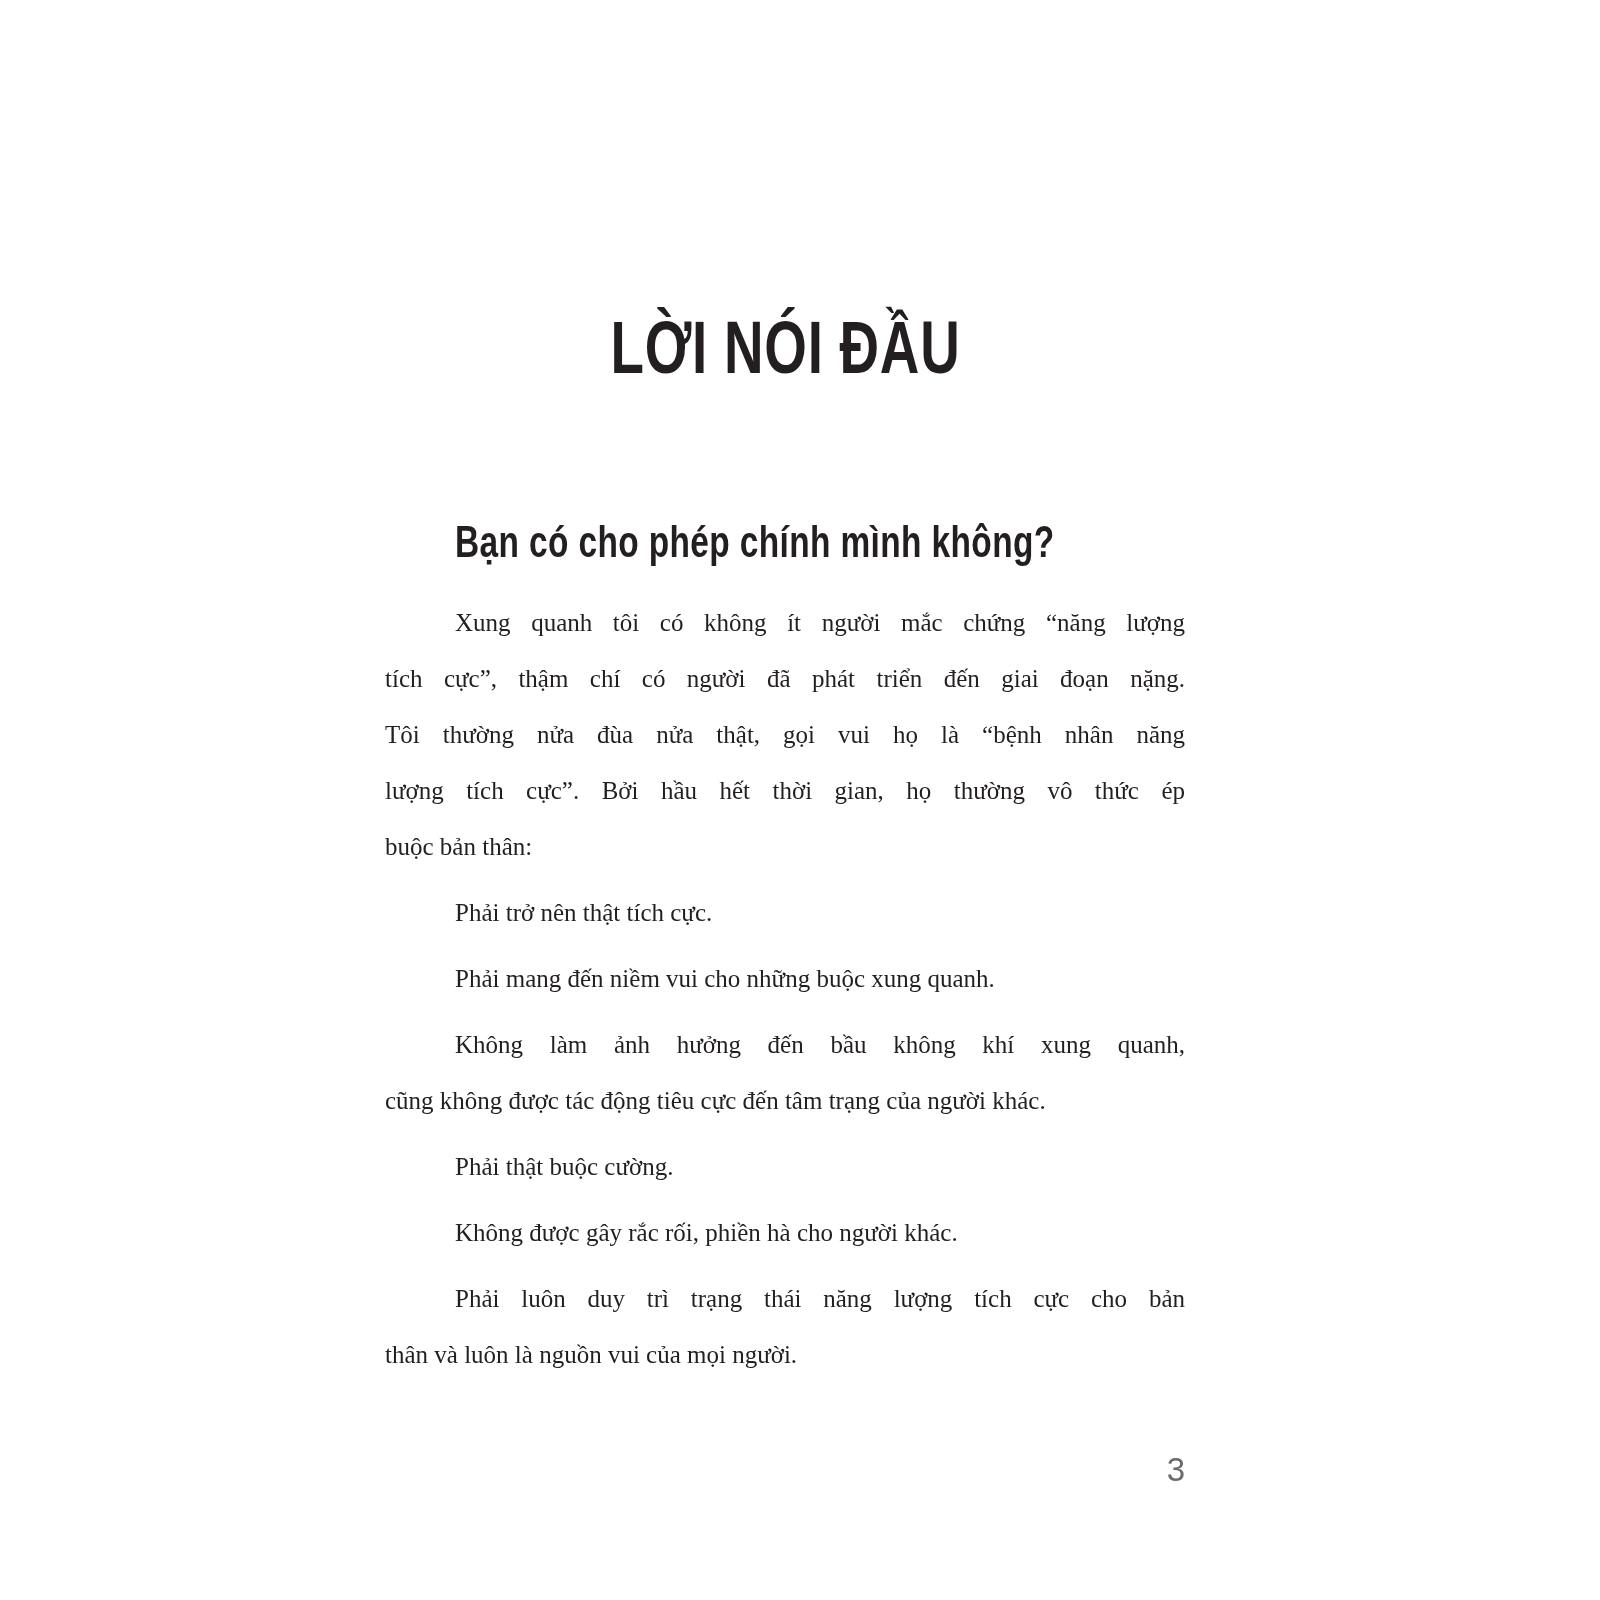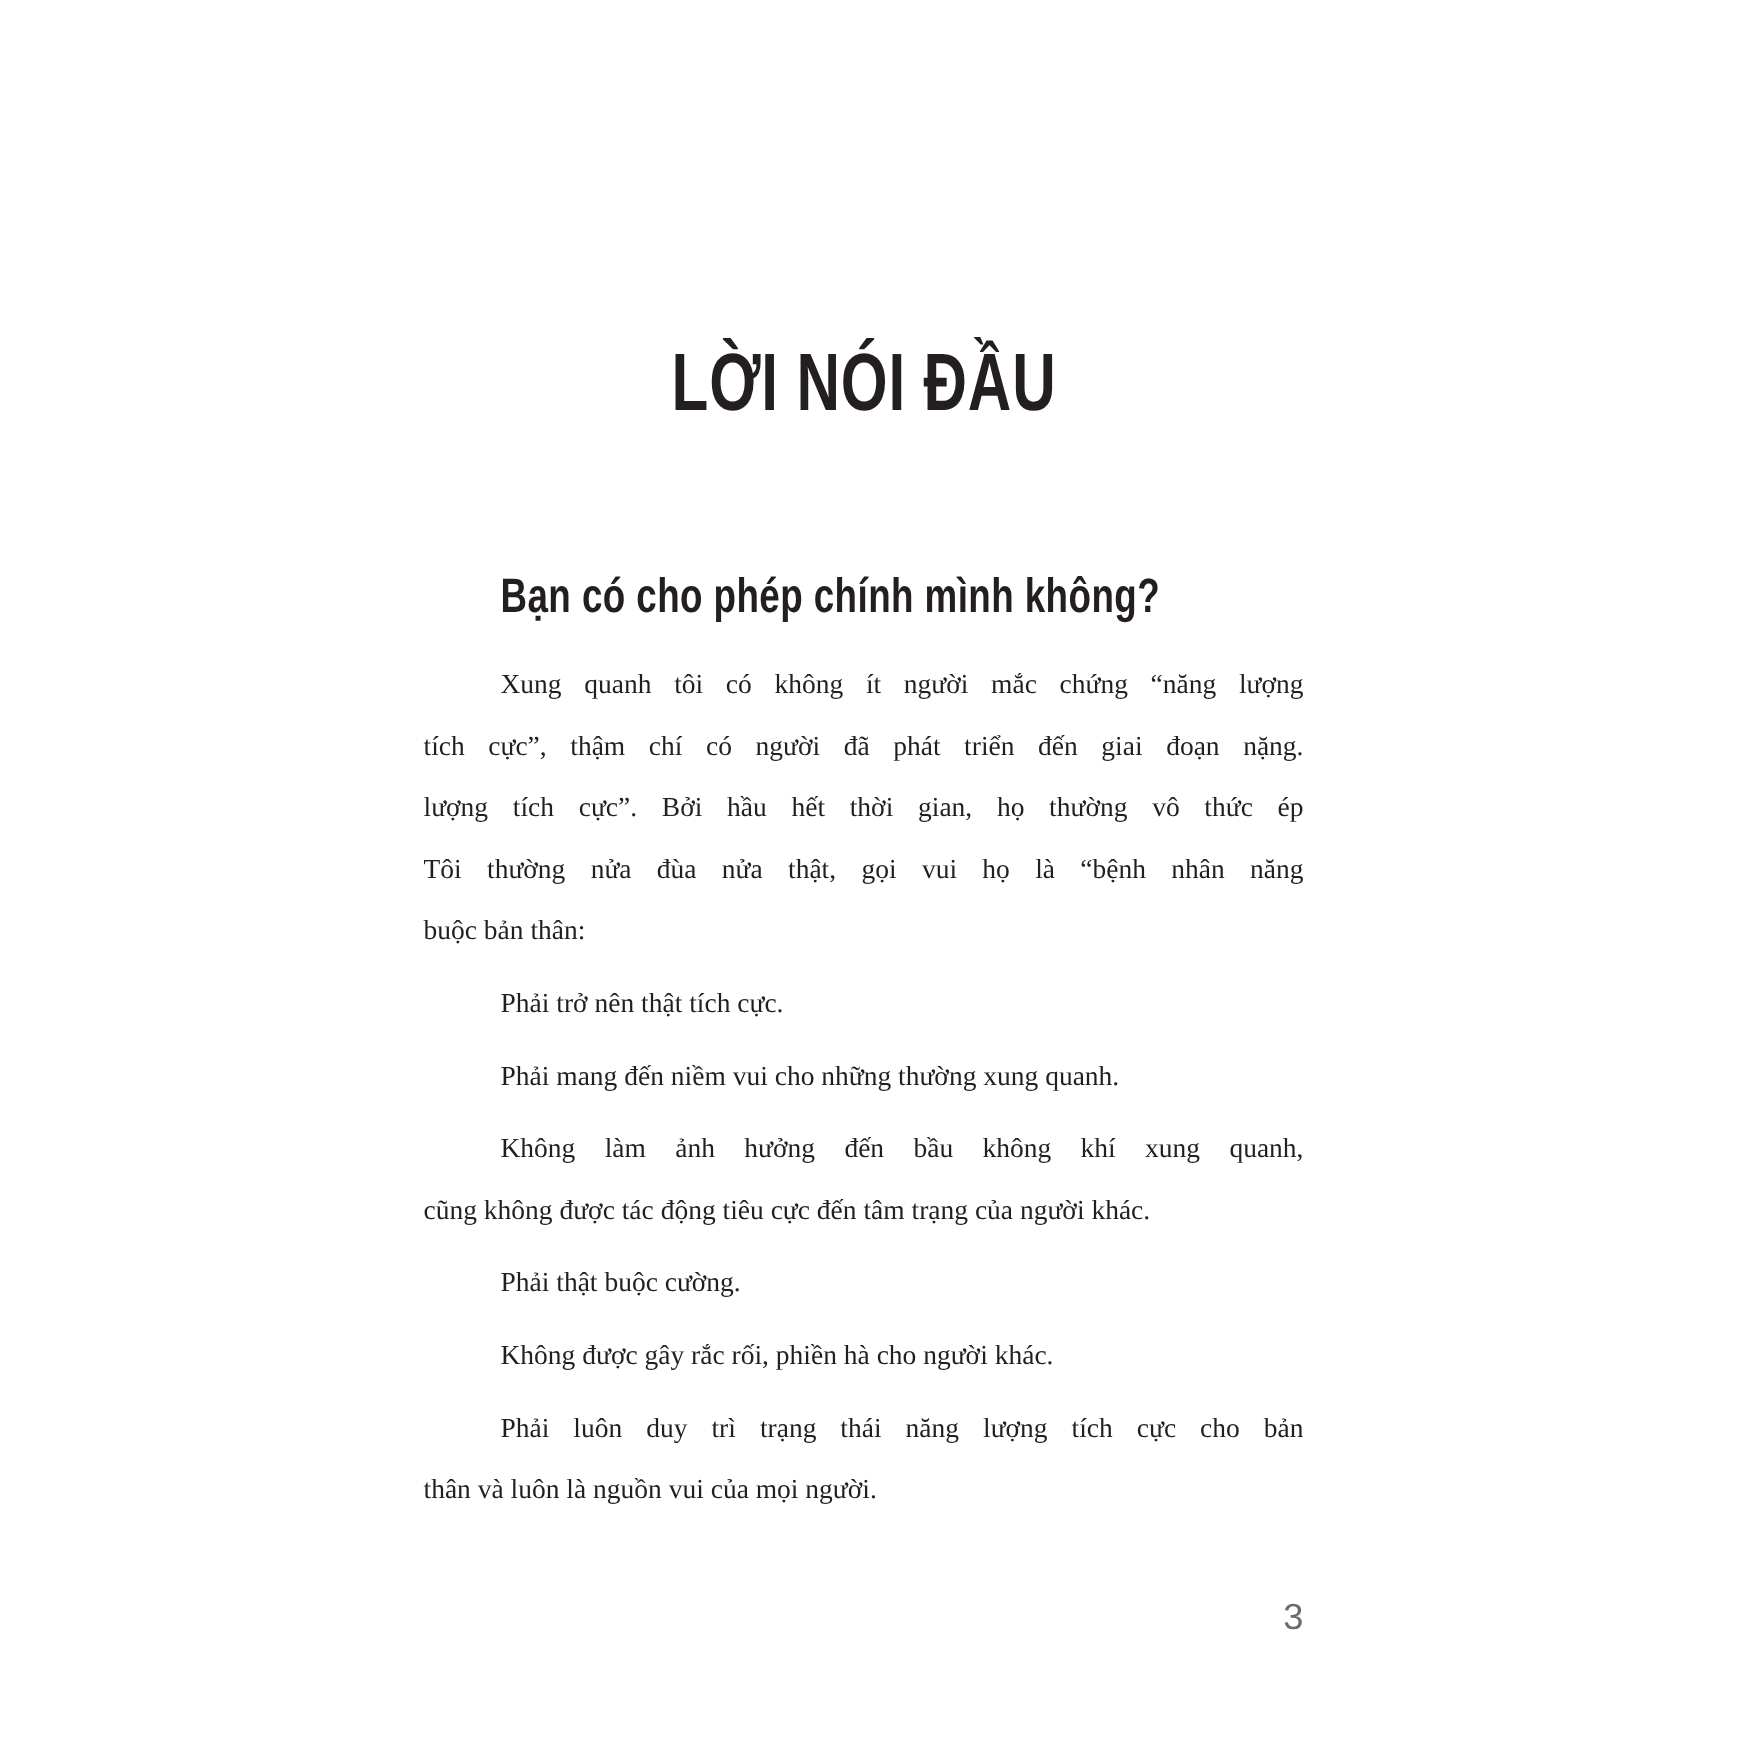--- a/index.html
+++ b/index.html
@@ -89,29 +89,29 @@
 <div class="page">
 
   <h1 class="title"><span class="condensed">LỜI NÓI ĐẦU</span></h1>
 
   <h2 class="heading"><span class="condensed">Bạn có cho phép chính mình không?</span></h2>
 
   <div class="body-text" id="body-text">
       <div class="para">
         <div class="line just indent">Xung quanh tôi có không ít người mắc chứng “năng lượng</div>
         <div class="line just">tích cực”, thậm chí có người đã phát triển đến giai đoạn nặng.</div>
+        <div class="line just">Tôi thường nửa đùa nửa thật, gọi vui họ là “bệnh nhân năng</div>
         <div class="line just">lượng tích cực”. Bởi hầu hết thời gian, họ thường vô thức ép</div>
-        <div class="line just">Tôi thường nửa đùa nửa thật, gọi vui họ là “bệnh nhân năng</div>
         <div class="line">buộc bản thân:</div>
       </div>
       <div class="para">
         <div class="line indent">Phải trở nên thật tích cực.</div>
       </div>
       <div class="para">
-        <div class="line indent">Phải mang đến niềm vui cho những thường xung quanh.</div>
+        <div class="line indent">Phải mang đến niềm vui cho những buộc xung quanh.</div>
       </div>
       <div class="para">
         <div class="line just indent">Không làm ảnh hưởng đến bầu không khí xung quanh,</div>
         <div class="line">cũng không được tác động tiêu cực đến tâm trạng của người khác.</div>
       </div>
       <div class="para">
         <div class="line indent">Phải thật buộc cường.</div>
       </div>
       <div class="para">
         <div class="line indent">Không được gây rắc rối, phiền hà cho người khác.</div>

